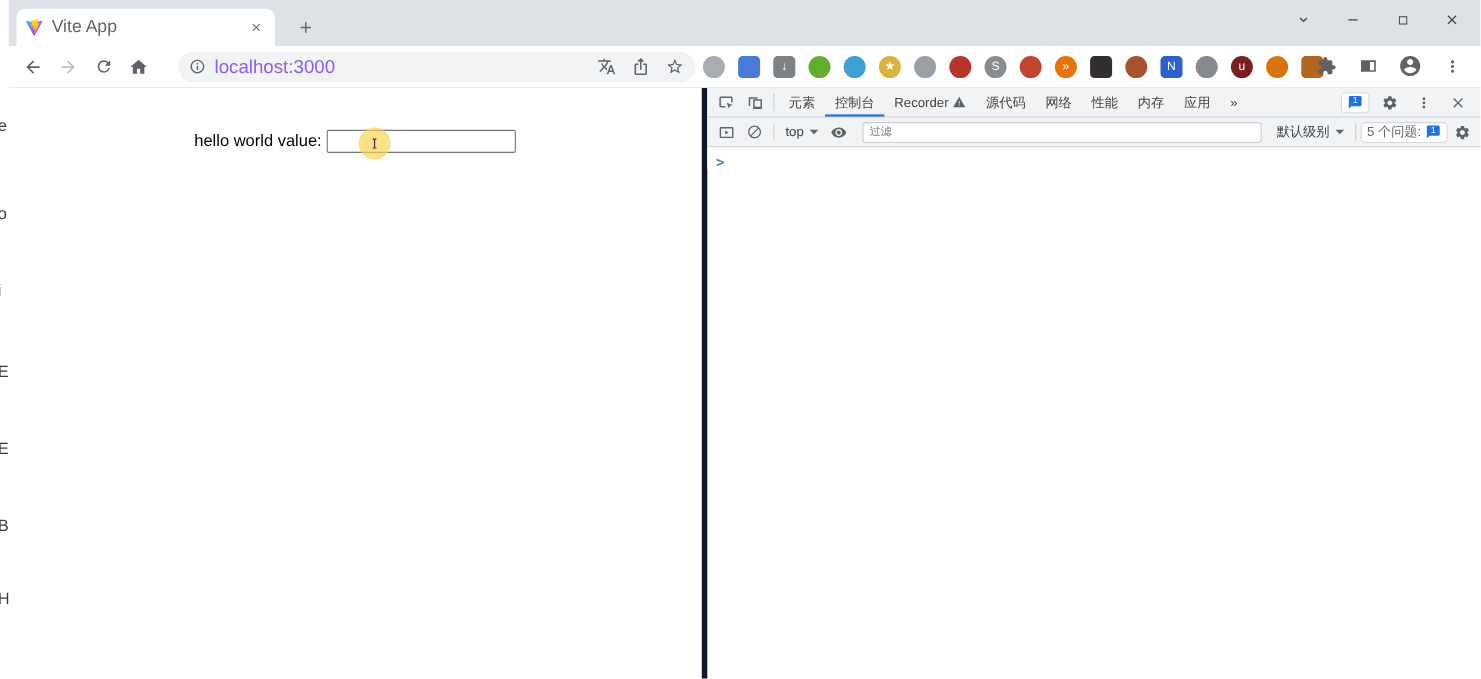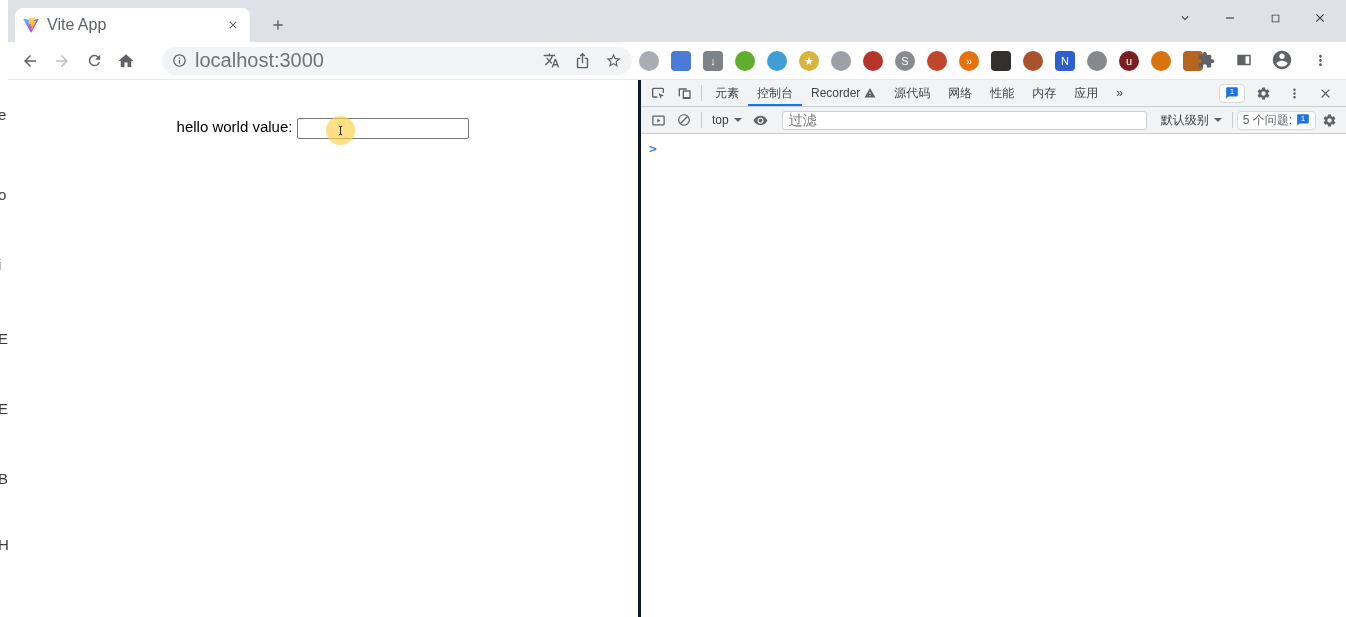--- a/index.html
+++ b/index.html
@@ -40,21 +40,21 @@
     position: absolute; left: 0; top: 42px; width: 100%; height: 38px; background: #fff;
     display: flex; align-items: center; padding-left: 10px; gap: 8px;
     border-bottom: 1px solid #e8eaed;
   }
   .nav-btn { width: 24px; height: 28px; display: flex; align-items: center; justify-content: center; color: #5f6368; }
   .nav-btn.disabled { color: #bdc1c6; }
   .address-bar {
     margin-left: 16px; width: 470px; height: 28px; background: #f1f3f4; border-radius: 14px;
     display: flex; align-items: center; gap: 8px; padding: 0 10px;
   }
-  .url-text { font-size: 20px; color: #737373; }
+  .url-text { font-size: 17px; color: #8b5cf6; }
   .addr-right { margin-left: auto; display: flex; align-items: center; gap: 14px; color: #5f6368; }
   .ext-row { position: absolute; left: 631px; top: 9px; height: 20px; display: flex; align-items: center; gap: 12px; }
   .ext-icon {
     width: 20px; height: 20px; border-radius: 50%;
     display: inline-flex; align-items: center; justify-content: center;
     color: #fff; font-size: 11px; line-height: 1; flex: none;
   }
   .ext-icon.sq { border-radius: 4px; }
   .browser-actions { position: absolute; right: 14px; top: 4px; display: flex; align-items: center; gap: 14px; color: #5f6368; }
 
@@ -62,42 +62,42 @@
   .page { position: absolute; left: 0; top: 80px; width: 630px; bottom: 0; background: #fff; margin-top: 34px; }
   .page-line { position: relative; padding-top: 4px; text-align: center; font-size: 15px; color: #000; }
   .hello-input { width: 172px; height: 21px; border: 1px solid #767676; border-radius: 2px; margin-left: 5px; vertical-align: middle; font-size: 13px; padding: 0 4px; }
   .click-highlight {
     position: absolute; left: 318px; top: 2px; width: 29px; height: 29px; border-radius: 50%;
     background: rgba(251, 211, 77, 0.68);
     display: flex; align-items: center; justify-content: center; pointer-events: none;
   }
 
   
-  .devtools { position: absolute; left: 630px; top: 80px; right: 0; bottom: 0; background: #fff; border-left: 3px solid #0f172a; }
+  .devtools { position: absolute; left: 630px; top: 80px; right: 0; bottom: 0; background: #fff; border-left: 5px solid #0f172a; }
   .dt-toolbar, .dt-console-toolbar {
     height: 27px; background: #f1f3f4; border-bottom: 1px solid #cacdd1;
     display: flex; align-items: center; padding: 0 4px;
   }
   .dt-iconbtn { width: 26px; height: 26px; display: flex; align-items: center; justify-content: center; color: #5f6368; flex: none; }
   .vsep { width: 1px; height: 16px; background: #cacdd1; margin: 0 4px; flex: none; }
   .dt-tabs { display: flex; height: 100%; align-items: stretch; }
   .dt-tab { padding: 0 9px; display: flex; align-items: center; gap: 4px; font-size: 12px; color: #444; position: relative; white-space: nowrap; }
   .dt-tab.active::after { content: ""; position: absolute; left: 0; right: 0; bottom: 0; height: 2px; background: #1a73e8; }
   .dt-right { margin-left: auto; display: flex; align-items: center; gap: 5px; padding-right: 4px; }
   .issues-btn, .issues-pill {
     display: flex; align-items: center; gap: 4px; background: #fff; border: 1px solid #d5d8dc;
     border-radius: 4px; padding: 2px 5px; height: 19px; font-size: 12px; color: #5f6368; white-space: nowrap;
   }
   .bubble { position: relative; width: 14px; height: 14px; color: #1a73e8; flex: none; }
   .bubble-num { position: absolute; left: 0; top: 0px; width: 14px; text-align: center; color: #fff; font-size: 8px; line-height: 12px; }
   .dd { display: flex; align-items: center; gap: 5px; padding: 0 6px; font-size: 12px; color: #3c4043; white-space: nowrap; }
   .caret { width: 0; height: 0; border-left: 4px solid transparent; border-right: 4px solid transparent; border-top: 4px solid #5f6368; display: inline-block; }
   .filter-input {
     flex: 1; height: 19px; margin: 12px 8px; border: 1px solid #ccd0d4; border-radius: 3px;
-    padding: 0 6px; font-size: 14px; background: #fff; color: #202124; min-width: 60px;
+    padding: 0 6px; font-size: 10px; background: #fff; color: #202124; min-width: 60px;
   }
   .console-area { background: #fff; }
   .prompt-row { display: flex; align-items: center; height: 20px; padding: 8px 0 0 8px; }
   .console-prompt { color: #367af2; font-weight: bold; font-size: 13px; font-family: "DejaVu Sans Mono", monospace; }
 </style>
 </head>
 <body>
 
 <svg width="0" height="0" style="position:absolute" aria-hidden="true">
   <defs>

